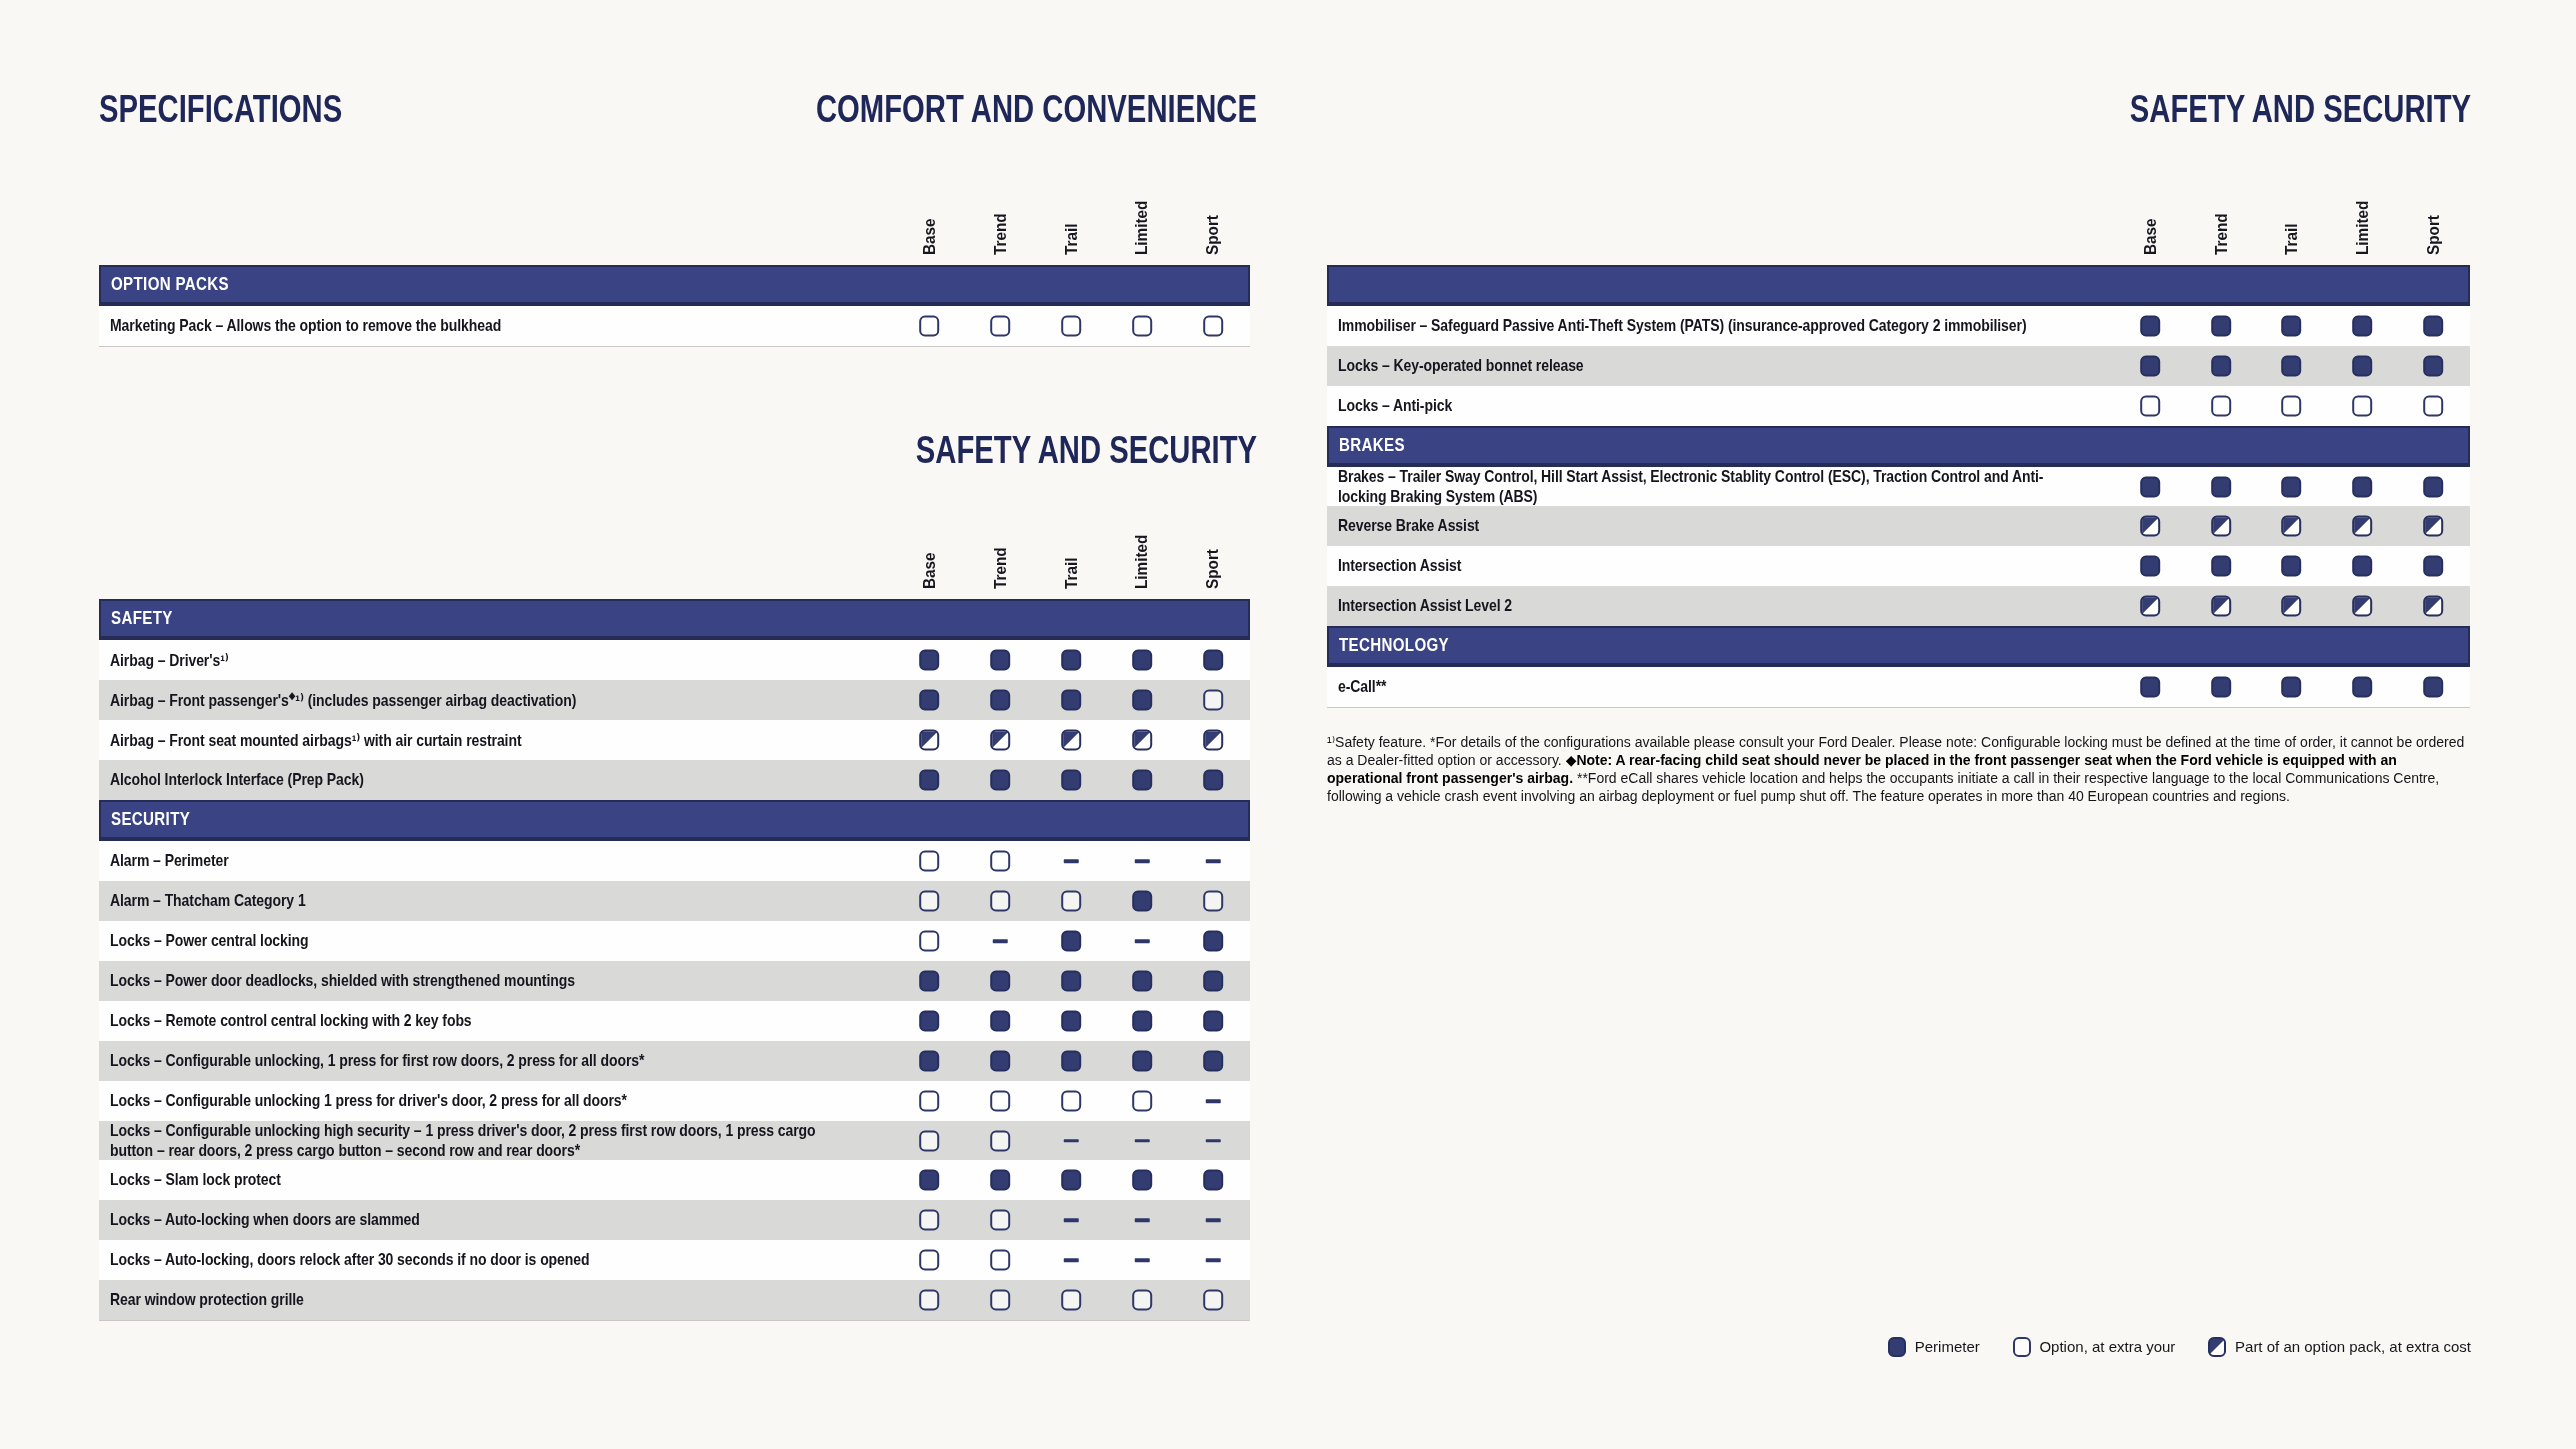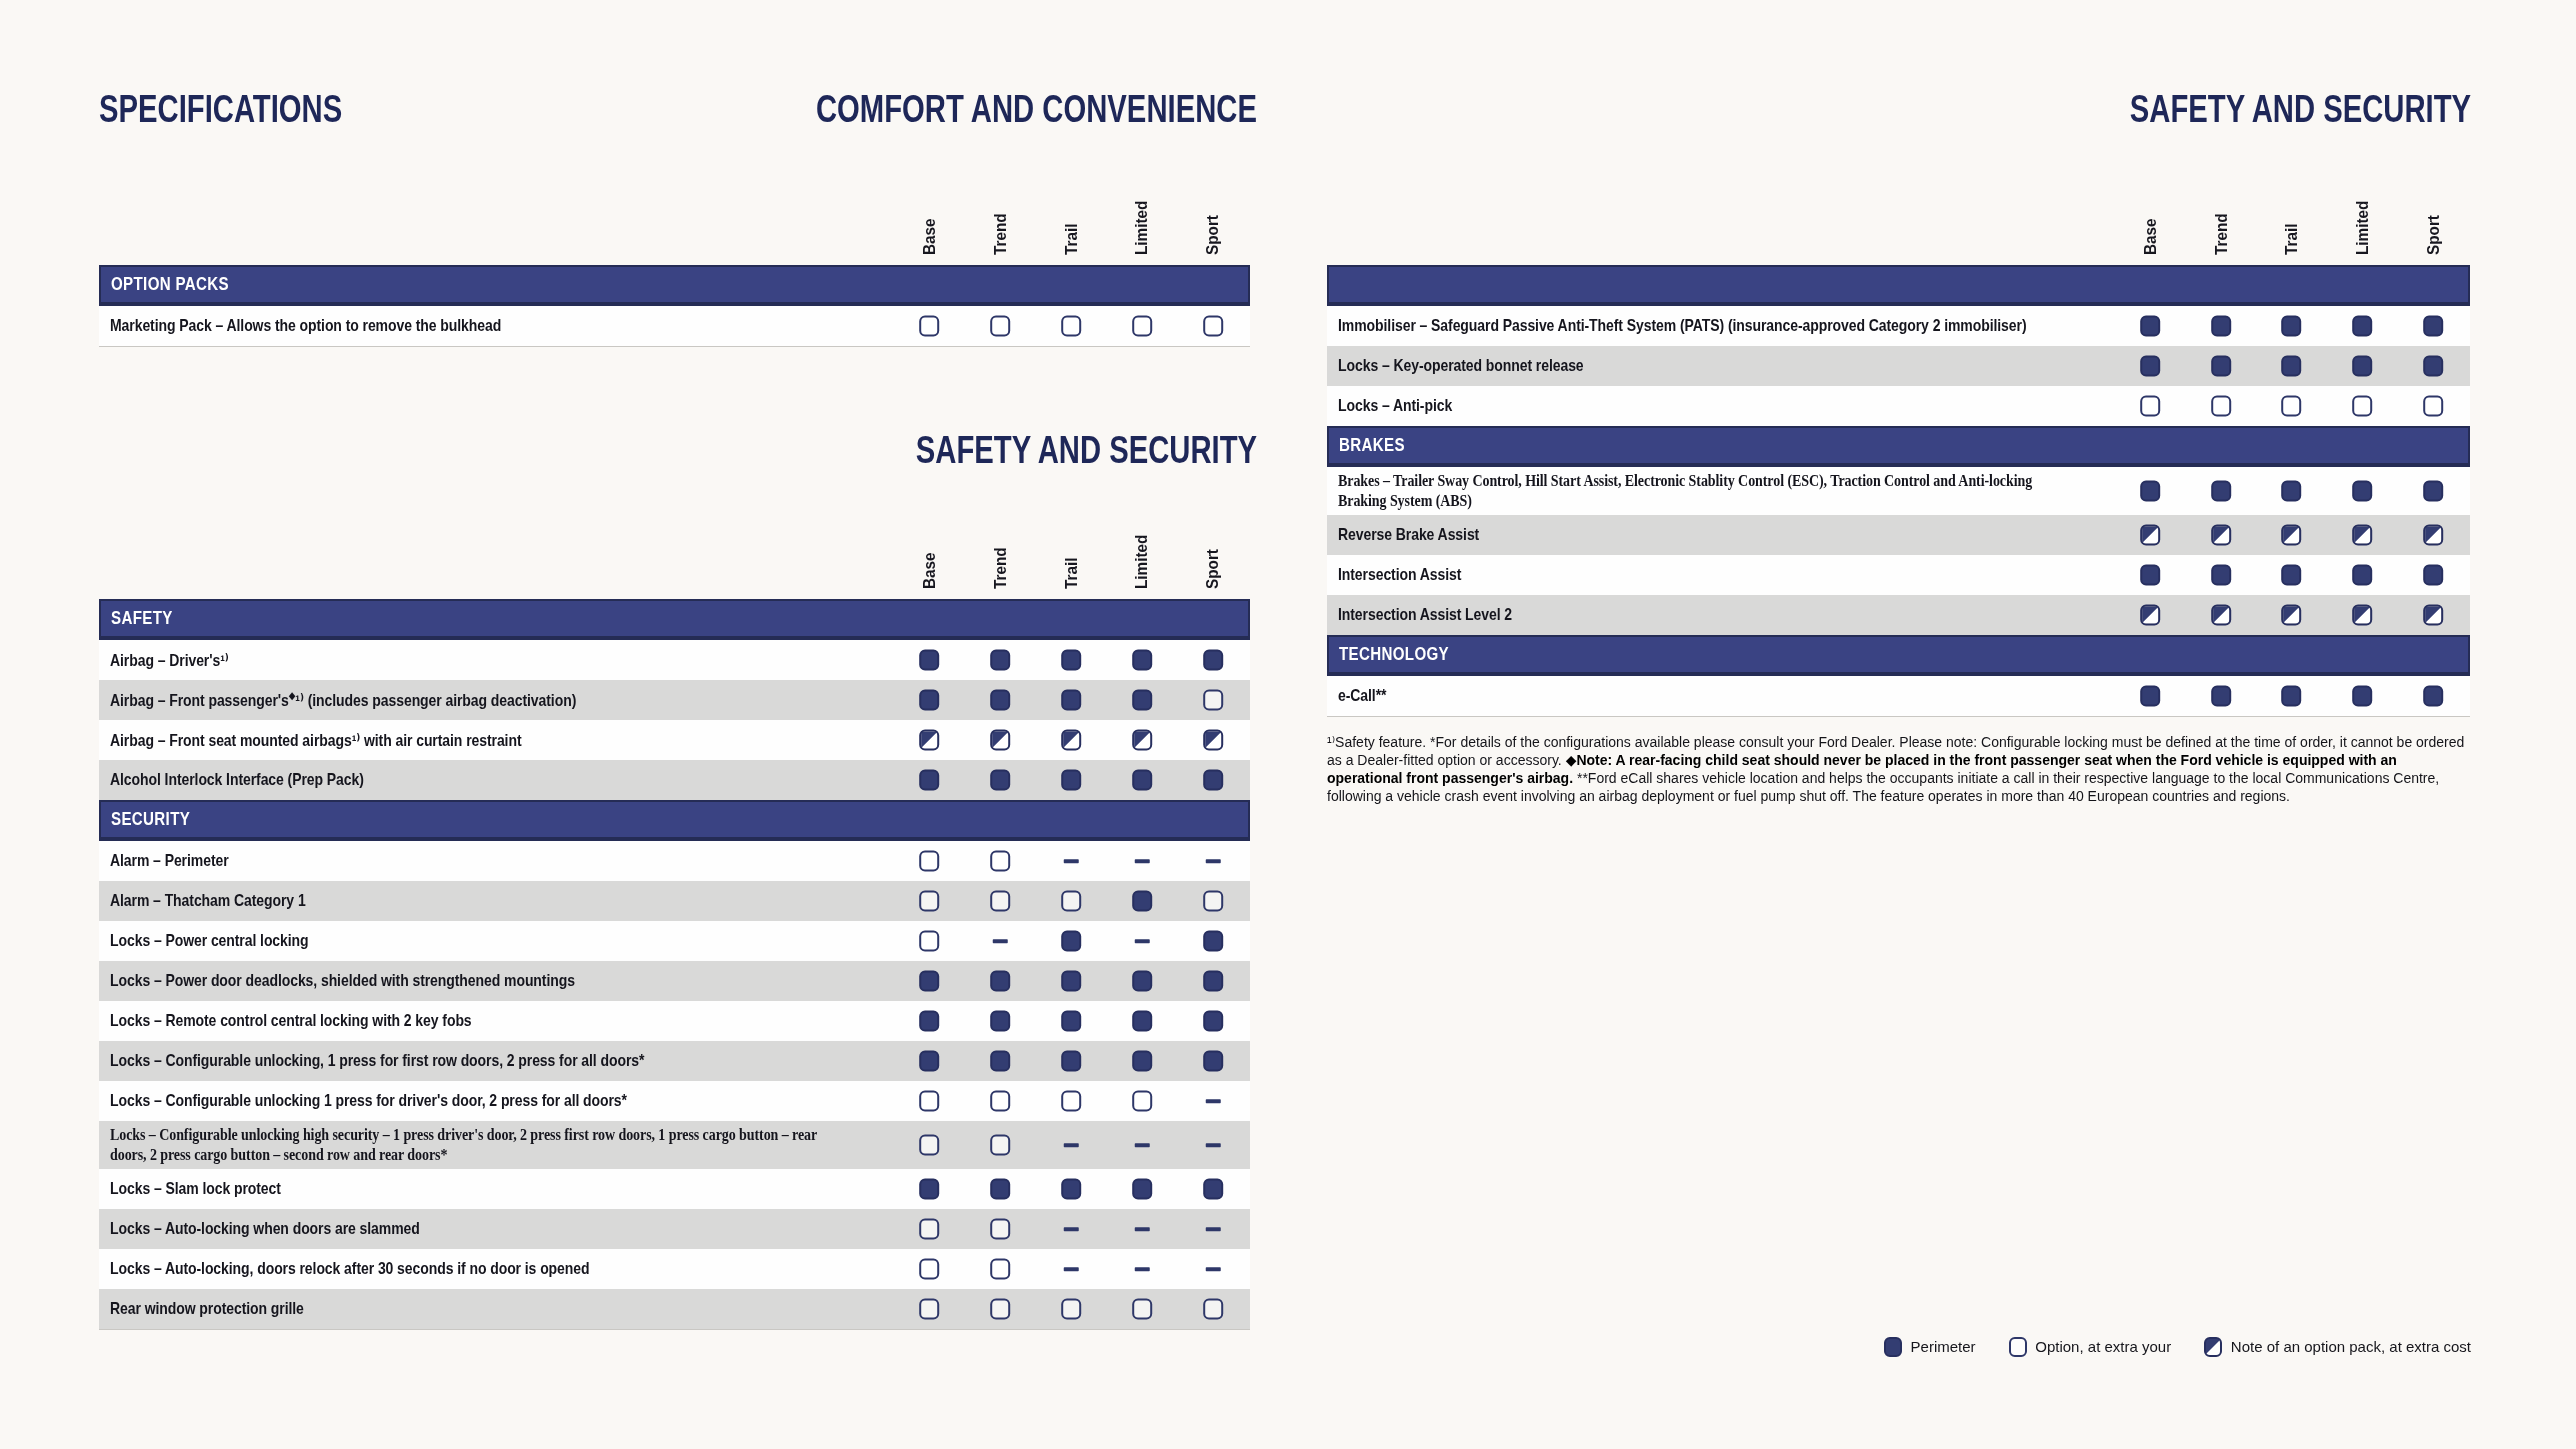--- a/index.html
+++ b/index.html
@@ -17,21 +17,21 @@
   .trim{position:absolute;font-size:17.4px;font-weight:700;color:#17171f;white-space:nowrap;
         line-height:19px;transform:rotate(-90deg) scaleX(0.88);transform-origin:0 100%;}
   .spec-table{position:absolute;}
   .bar{height:41px;box-sizing:border-box;background:var(--bar);
        border:2.2px solid var(--barBorder);border-bottom-width:4.3px;
        display:flex;align-items:center;padding-left:10px;}
   .bar .cond{color:#ffffff;font-size:18px;font-weight:700;letter-spacing:0.4px;}
   .cond{display:inline-block;transform:scaleX(0.84);transform-origin:0 50%;white-space:nowrap;}
   .cond.wrap{white-space:normal;line-height:20px;}
   .row{position:relative;height:40px;}
-  .row.tall{height:48px;font-family:Liberation Serif, serif;}
+  .row.tall{height:39px;}
   .row.w{background:#fefefe;}
   .row.g{background:var(--grayRow);}
   .lab{position:absolute;left:11px;top:0;bottom:0;display:flex;align-items:center;
        font-size:16.7px;font-weight:700;color:var(--text);letter-spacing:-0.1px;}
   .cell{position:absolute;top:50%;transform:translate(-50%,-50%);}
   .ic{width:19.6px;height:21px;border-radius:5.8px;box-sizing:border-box;border:2.2px solid var(--navyDark);}
   .ic.S{background:var(--navy);}
   .ic.O{background:rgba(255,255,255,0.7);border-width:2.9px;border-color:var(--navyMid);}
   .ic.P{background:linear-gradient(135deg,var(--navy) 48%,#ffffff 52%);}
   .dash{width:14.5px;height:3.6px;background:var(--navyMid);border-radius:0.7px;}
@@ -589,21 +589,21 @@
       <div class="item">
         <div class="ic S"></div>
         <span class="lg">Perimeter</span>
       </div>
       <div class="item">
         <div class="ic O"></div>
         <span class="lg">Option, at extra your</span>
       </div>
       <div class="item">
         <div class="ic P"></div>
-        <span class="lg">Note of an option pack, at extra cost</span>
+        <span class="lg">Part of an option pack, at extra cost</span>
       </div>
     </div>
 <div class="trim" style="left: 939px; top: 236px;">Base</div>
     <div class="trim" style="left: 1010px; top: 236px;">Trend</div>
     <div class="trim" style="left: 1081px; top: 236px;">Trail</div>
     <div class="trim" style="left: 1151px; top: 236px;">Limited</div>
     <div class="trim" style="left: 1222px; top: 236px;">Sport</div>
     <div class="trim" style="left: 939px; top: 570px;">Base</div>
     <div class="trim" style="left: 1010px; top: 570px;">Trend</div>
     <div class="trim" style="left: 1081px; top: 570px;">Trail</div>

